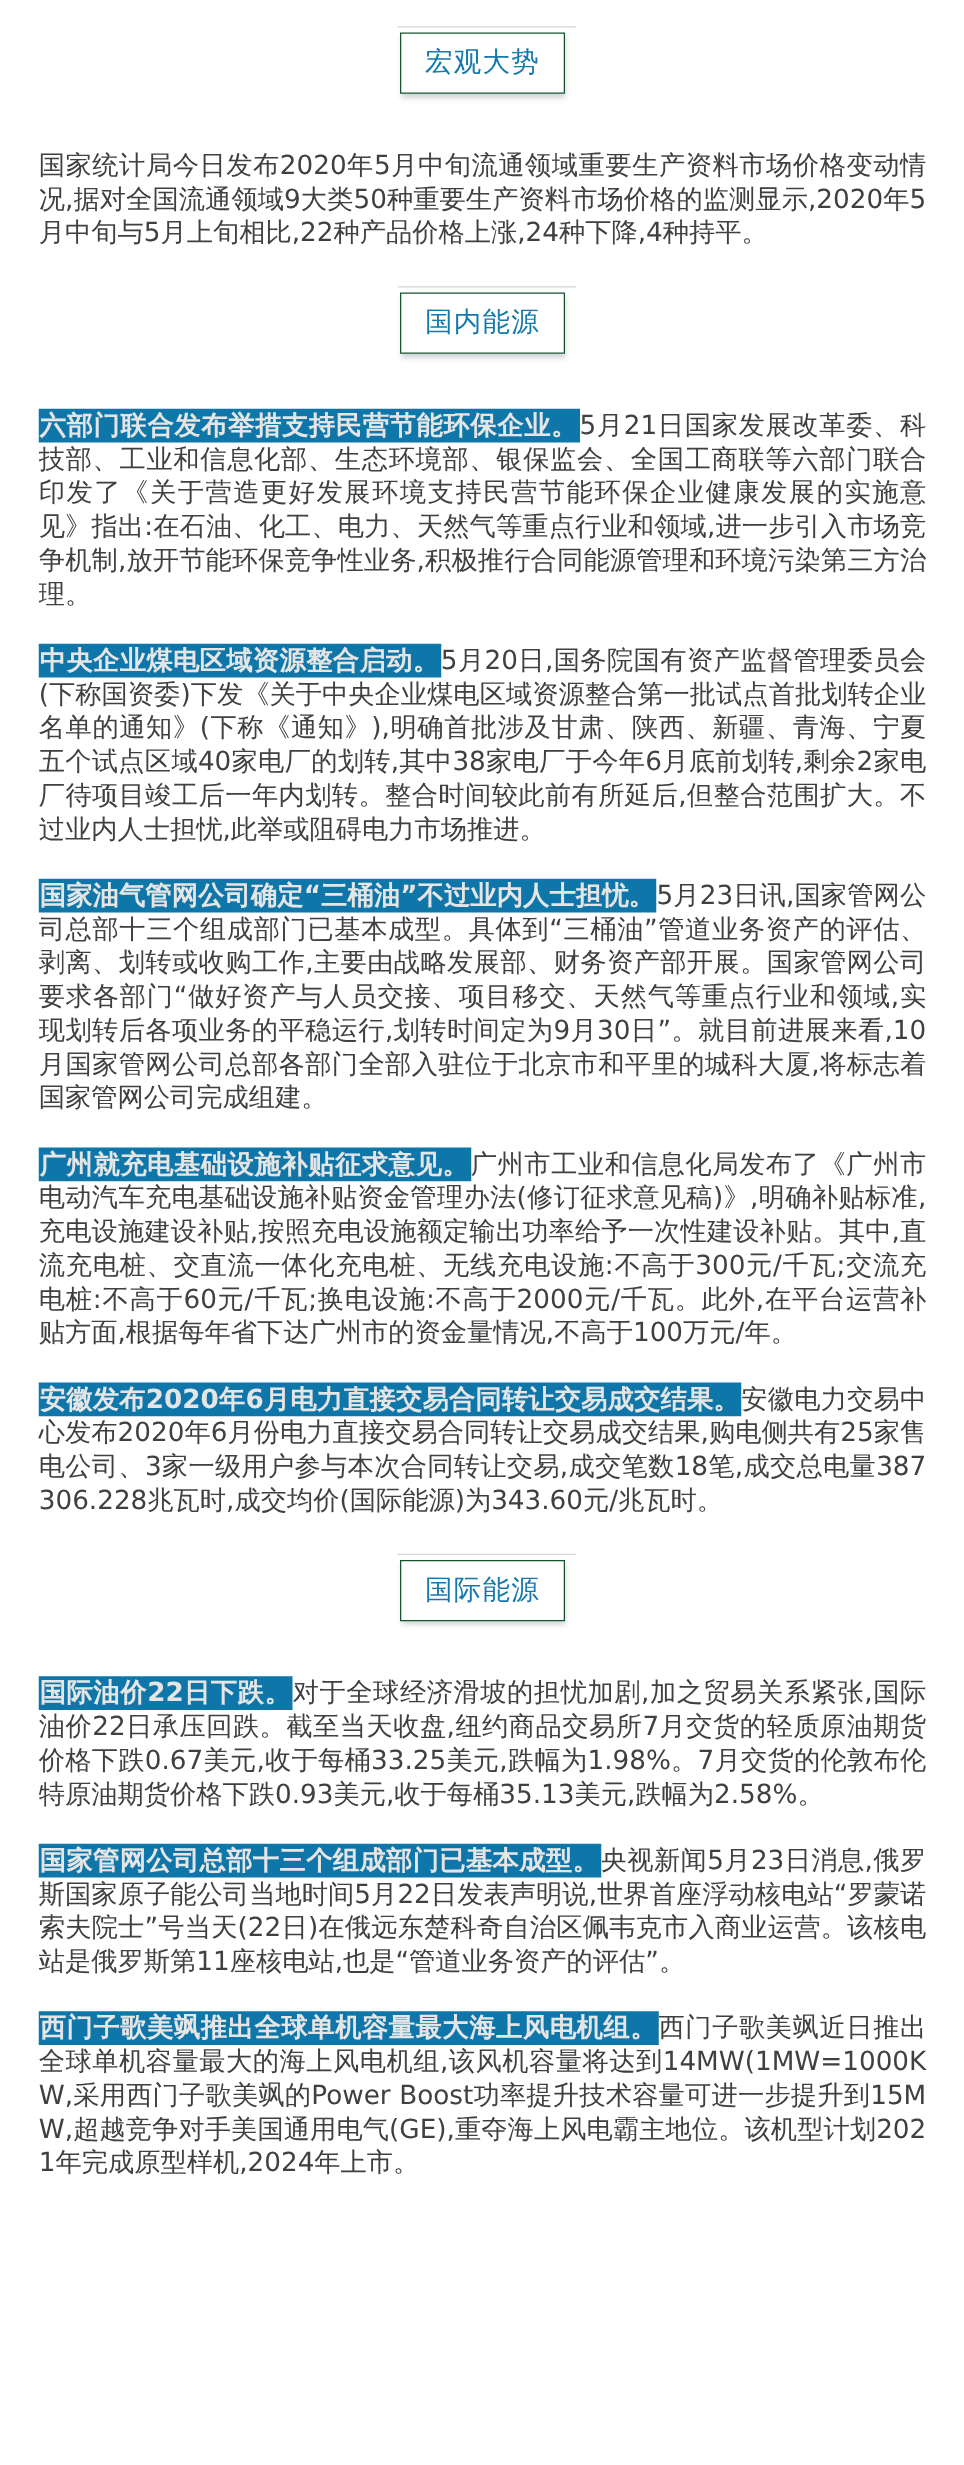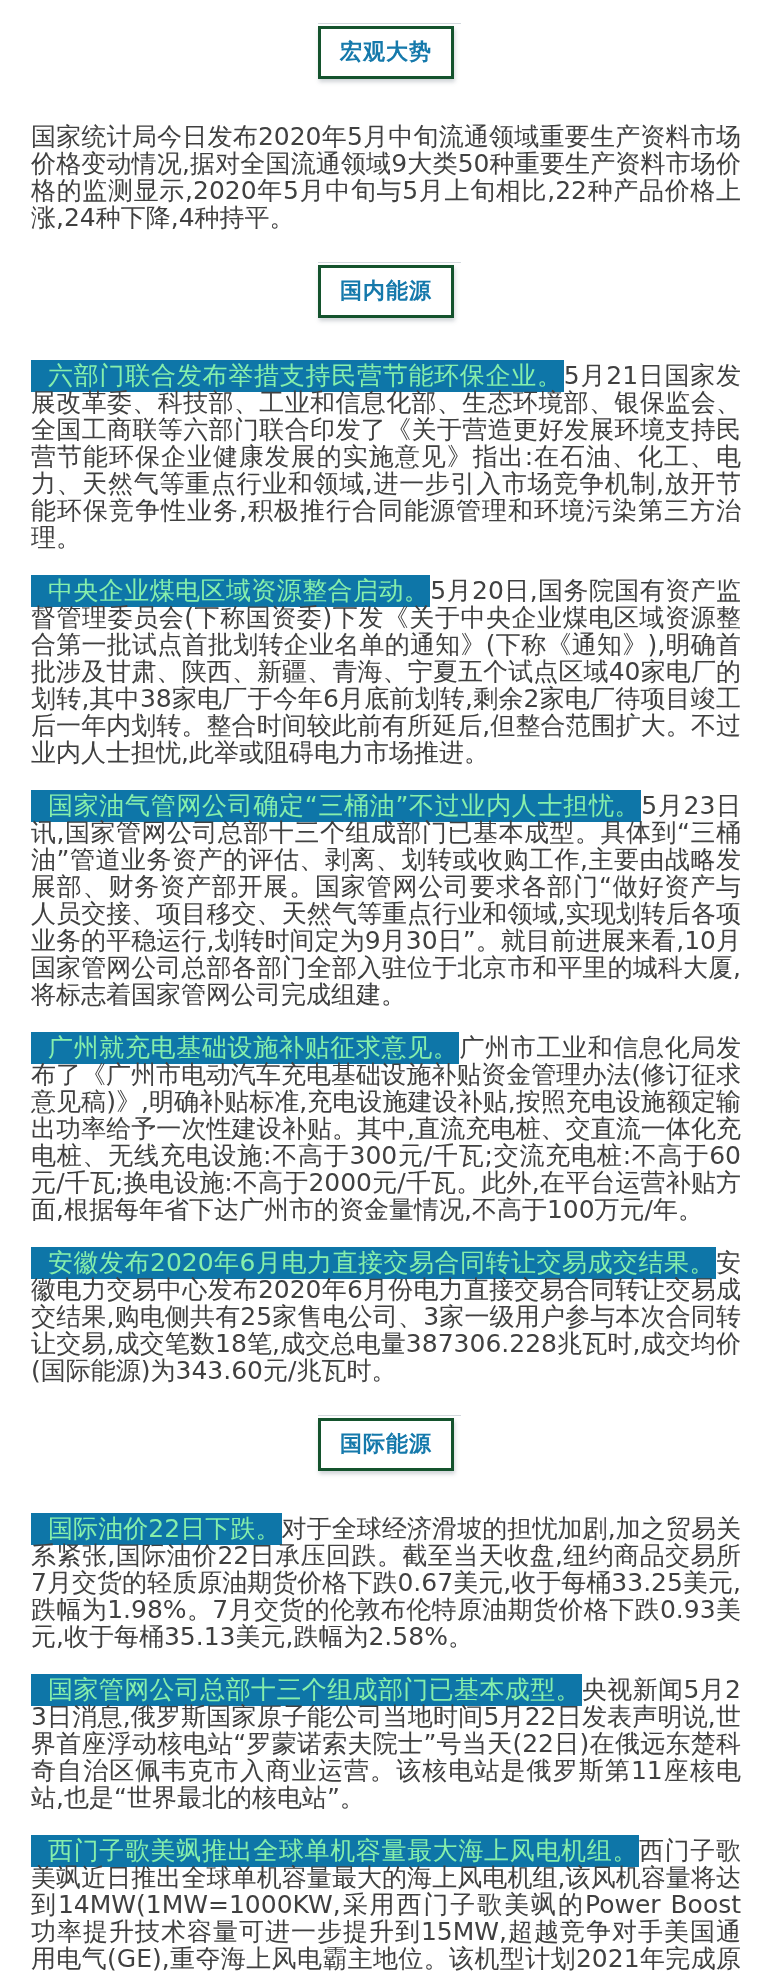--- a/index.html
+++ b/index.html
@@ -17,50 +17,51 @@
   }
   .badge-row {
     text-align: center;
     margin: 0 0 44px 0;
   }
   .badge-row.mid { margin-top: 34px; }
   .badge {
     display: inline-block;
     position: relative;
     background: #ffffff;
-    border: 3px solid #14532d;
+    border: 1px solid #14532d;
     padding: 8px 19px 9px 19px;
     font-size: 22px;
-    font-weight: bold;
+    font-weight: normal;
     letter-spacing: 1px;
     color: var(--accent-color, #1579ab);
     box-shadow: 1px 3px 4px rgba(120, 132, 142, 0.35);
   }
   .badge::before {
     content: "";
     position: absolute;
     top: -6px;
     left: -3px;
     right: -10px;
     height: 1px;
     background: #d2d8dd;
   }
   .para {
     margin: 0 0 26px 0;
-    font-size: 25px;
+    font-size: 21px;
     line-height: 27px;
     text-align: justify;
     color: var(--text-color, #404040);
     word-break: break-all;
   }
   .para:last-child { margin-bottom: 0; }
   .lead {
     background: var(--highlight-color, #0e76a8);
-    color: #86efac;
-    padding: 1px 1px 2px 17px;
+    color: #e5e5e5;
+    padding: 1px 1px 2px 1px;
+    font-weight: bold;
   }
 </style>
 </head>
 <body>
 
 <div class="article">
 
   <div class="badge-row">
     <div class="badge">宏观大势</div>
   </div>
@@ -82,17 +83,17 @@
 
   <p class="para"><span class="lead">安徽发布2020年6月电力直接交易合同转让交易成交结果。</span><span>安徽电力交易中心发布2020年6月份电力直接交易合同转让交易成交结果,购电侧共有25家售电公司、3家一级用户参与本次合同转让交易,成交笔数18笔,成交总电量387306.228兆瓦时,成交均价(国际能源)为343.60元/兆瓦时。</span></p>
 
 
   <div class="badge-row mid">
     <div class="badge">国际能源</div>
   </div>
 
   <p class="para"><span class="lead">国际油价22日下跌。</span><span>对于全球经济滑坡的担忧加剧,加之贸易关系紧张,国际油价22日承压回跌。截至当天收盘,纽约商品交易所7月交货的轻质原油期货价格下跌0.67美元,收于每桶33.25美元,跌幅为1.98%。7月交货的伦敦布伦特原油期货价格下跌0.93美元,收于每桶35.13美元,跌幅为2.58%。</span></p>
 
-  <p class="para"><span class="lead">国家管网公司总部十三个组成部门已基本成型。</span><span>央视新闻5月23日消息,俄罗斯国家原子能公司当地时间5月22日发表声明说,世界首座浮动核电站“罗蒙诺索夫院士”号当天(22日)在俄远东楚科奇自治区佩韦克市入商业运营。该核电站是俄罗斯第11座核电站,也是“世界最北的核电站”。</span></p>
+  <p class="para"><span class="lead">国家管网公司总部十三个组成部门已基本成型。</span><span>央视新闻5月23日消息,俄罗斯国家原子能公司当地时间5月22日发表声明说,世界首座浮动核电站“罗蒙诺索夫院士”号当天(22日)在俄远东楚科奇自治区佩韦克市入商业运营。该核电站是俄罗斯第11座核电站,也是“管道业务资产的评估”。</span></p>
 
   <p class="para"><span class="lead">西门子歌美飒推出全球单机容量最大海上风电机组。</span><span>西门子歌美飒近日推出全球单机容量最大的海上风电机组,该风机容量将达到14MW(1MW=1000KW,采用西门子歌美飒的Power Boost功率提升技术容量可进一步提升到15MW,超越竞争对手美国通用电气(GE),重夺海上风电霸主地位。该机型计划2021年完成原型样机,2024年上市。</span></p>
 
 </div>
 
 </body></html>

